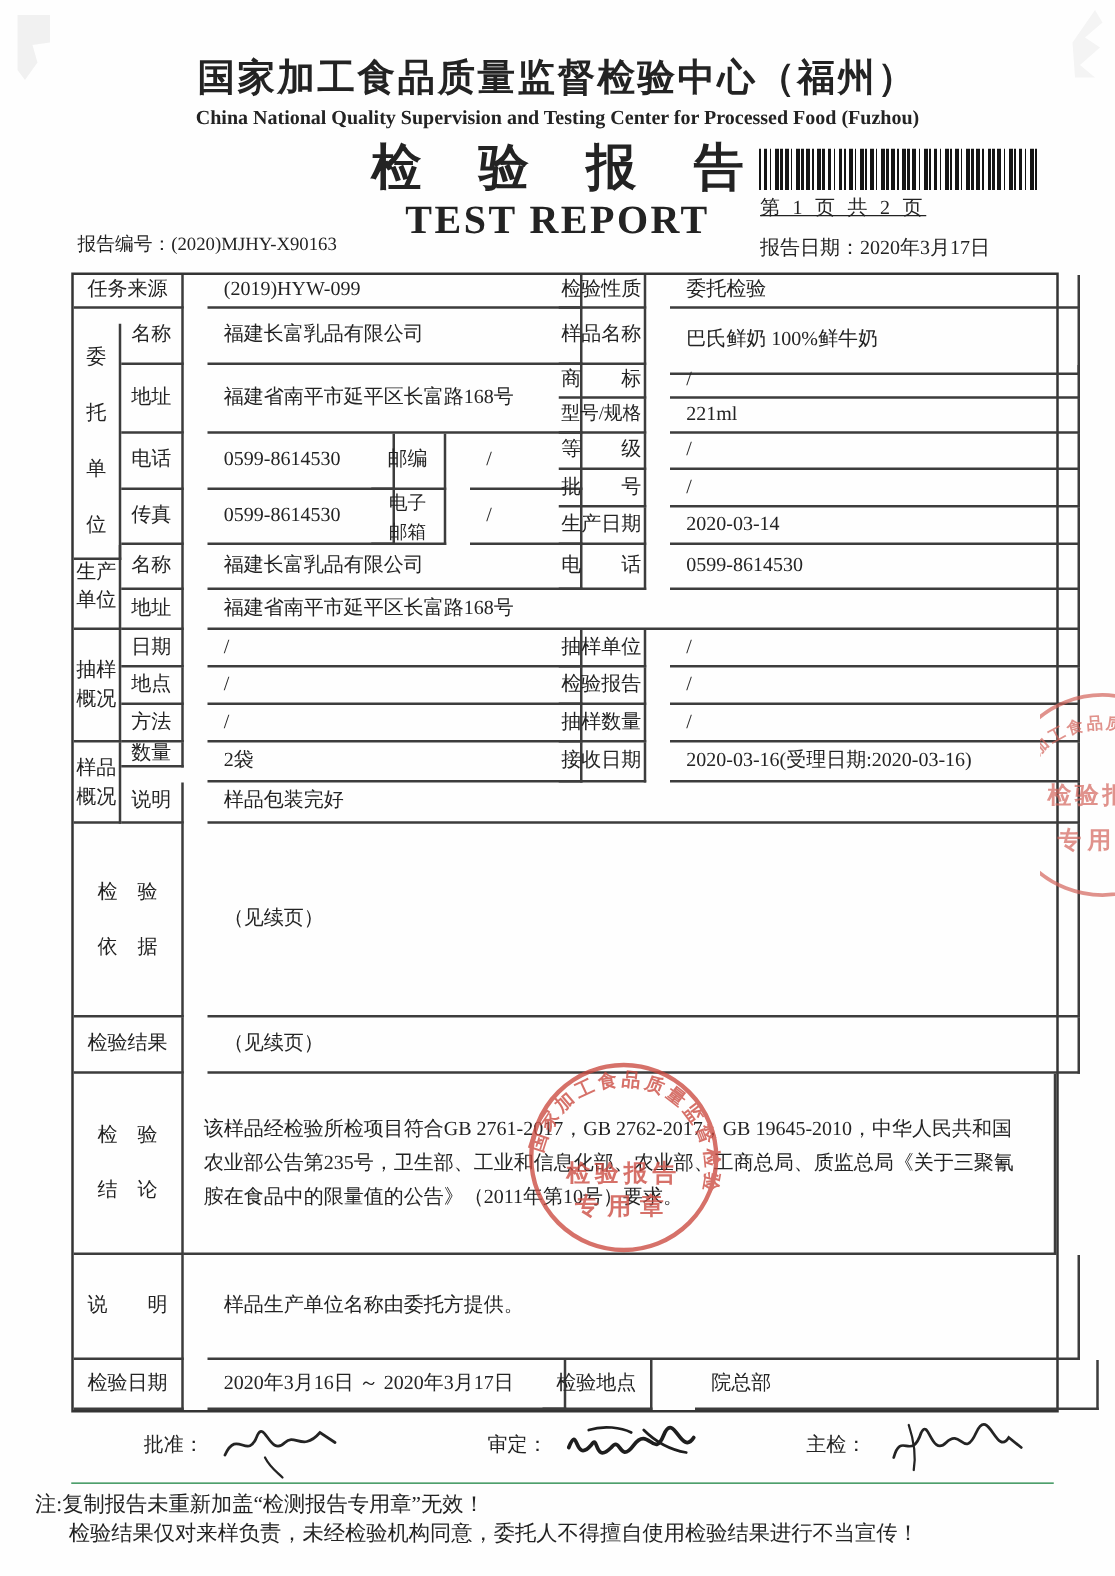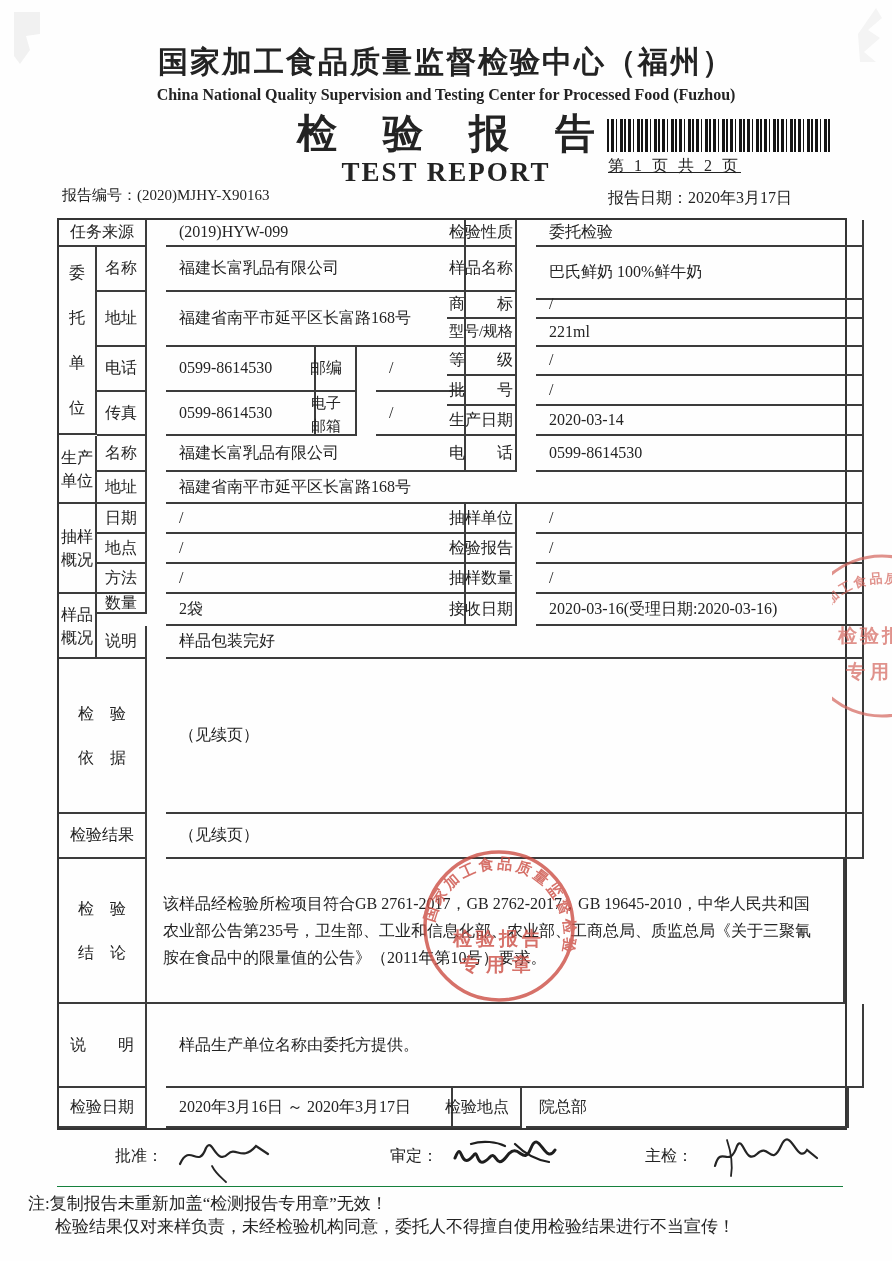--- a/index.html
+++ b/index.html
@@ -6,21 +6,21 @@
   .page{position:relative;width:892px;height:1261px;background:#fefefe;overflow:hidden;
         font-family:"Liberation Serif","DejaVu Serif",serif;color:#232323;}
   
   .title-cn{position:absolute;left:0;top:42px;width:892px;text-align:center;
             font-size:30px;font-weight:bold;letter-spacing:2px;}
   .title-en{position:absolute;left:0;top:86px;width:892px;text-align:center;
             font-size:16px;font-weight:bold;}
   .rtitle-cn{position:absolute;left:0;top:106px;width:892px;text-align:center;
              font-size:40px;font-weight:bold;letter-spacing:18px;padding-left:18px;box-sizing:border-box;}
   .rtitle-en{position:absolute;left:0;top:157px;width:892px;text-align:center;
-             font-size:27px;font-weight:bold;letter-spacing:2px;}
+             font-size:32px;font-weight:bold;letter-spacing:2px;}
   .barcode{position:absolute;left:607px;top:119px;width:224px;height:33px;
     background:repeating-linear-gradient(90deg,#151515 0 2px,#fff 2px 4px,#151515 4px 7px,#fff 7px 9px,#151515 9px 10px,#fff 10px 13px,#151515 13px 16px,#fff 16px 17px);}
   .pageinfo{position:absolute;left:608px;top:156px;font-size:16px;letter-spacing:3px;text-decoration:underline;}
   .repno{position:absolute;left:62px;top:186px;font-size:15px;}
   .repdate{position:absolute;left:608px;top:188px;font-size:16px;}
   
   .table{position:absolute;left:57px;top:218px;width:786px;height:908px;
          border:2.5px solid #343434;box-sizing:content-box;}
   .cell{position:absolute;box-sizing:border-box;border-right:2px solid #3c3c3c;border-bottom:2px solid #3c3c3c;
         display:flex;align-items:center;font-size:16px;line-height:1.3;overflow:hidden;}
@@ -64,21 +64,21 @@
   <div class="repno"><span>报告编号：</span><span>(2020)MJHY-X90163</span></div>
   <div class="repdate"><span>报告日期：</span><span>2020年3月17日</span></div>
 
   <div class="table">
 
     <div class="cell lab" style="left:0;top:0;width:88px;height:27px">任务来源</div>
     <div class="cell val" style="left:88px;top:0;width:300px;height:27px">(2019)HYW-099</div>
     <div class="cell lab" style="left:388px;top:0;width:70px;height:27px">检验性质</div>
     <div class="cell val" style="left:458px;top:0;width:328px;height:27px">委托检验</div>
 
-    <div class="cell lab" style="left:0;top:26px;width:38px;height:189px">
+    <div class="cell lab" style="left:0;top:39px;width:38px;height:189px">
         <span class="vspan">委托单位</span>
       </div>
     <div class="cell lab" style="left:38px;top:27px;width:50px;height:45px">名称</div>
     <div class="cell val" style="left:88px;top:27px;width:300px;height:45px">福建长富乳品有限公司</div>
     <div class="cell lab" style="left:388px;top:27px;width:70px;height:45px">样品名称</div>
     <div class="cell val" style="left:458px;top:27px;width:328px;height:53px">巴氏鲜奶 100%鲜牛奶</div>
 
     <div class="cell lab" style="left:38px;top:72px;width:50px;height:55px">地址</div>
     <div class="cell val" style="left:88px;top:72px;width:300px;height:55px">福建省南平市延平区长富路168号</div>
     <div class="cell lab" style="left:388px;top:72px;width:70px;height:27px">商　　标</div>
@@ -151,21 +151,21 @@
     <div class="cell lab pre" style="left:0;top:639px;width:88px;height:145px;line-height:44px">检　验
 结　论</div>
     <div class="cell concl" style="left:88px;top:639px;width:698px;height:145px">该样品经检验所检项目符合GB 2761-2017，GB 2762-2017，GB 19645-2010，中华人民共和国农业部公告第235号，卫生部、工业和信息化部、农业部、工商总局、质监总局《关于三聚氰胺在食品中的限量值的公告》（2011年第10号）要求。</div>
 
     <div class="cell lab" style="left:0;top:784px;width:88px;height:84px">说　　明</div>
     <div class="cell val" style="left:88px;top:784px;width:698px;height:84px">样品生产单位名称由委托方提供。</div>
 
     <div class="cell lab" style="left:0;top:868px;width:88px;height:40px">检验日期</div>
     <div class="cell val" style="left:88px;top:868px;width:287px;height:40px">2020年3月16日 ～ 2020年3月17日</div>
     <div class="cell lab" style="left:375px;top:868px;width:88px;height:40px">检验地点</div>
-    <div class="cell val" style="left:448px;top:868px;width:323px;height:40px">院总部</div>
+    <div class="cell val" style="left:478px;top:868px;width:323px;height:40px">院总部</div>
   </div>
 
   <div class="sigstrip">
     <span class="siglab" style="left:58px">批准：</span>
     <svg class="sig" style="left:115px" width="110" height="52">
       <path d="M8,32 C18,10 26,38 34,16 C40,4 44,34 56,22 C64,14 70,30 84,14 L96,22" stroke="#242424" stroke-width="2.2" fill="none" stroke-linecap="round"></path>
       <path d="M40,34 C44,42 50,46 54,50" stroke="#242424" stroke-width="1.8" fill="none" stroke-linecap="round"></path>
     </svg>
     <span class="siglab" style="left:333px">审定：</span>
     <svg class="sig" style="left:388px" width="120" height="52">

